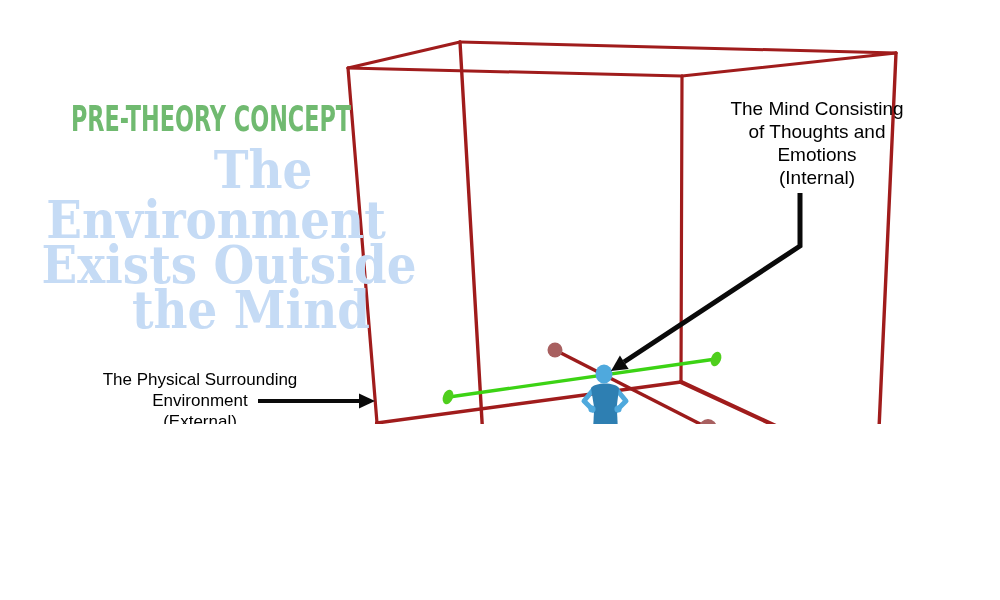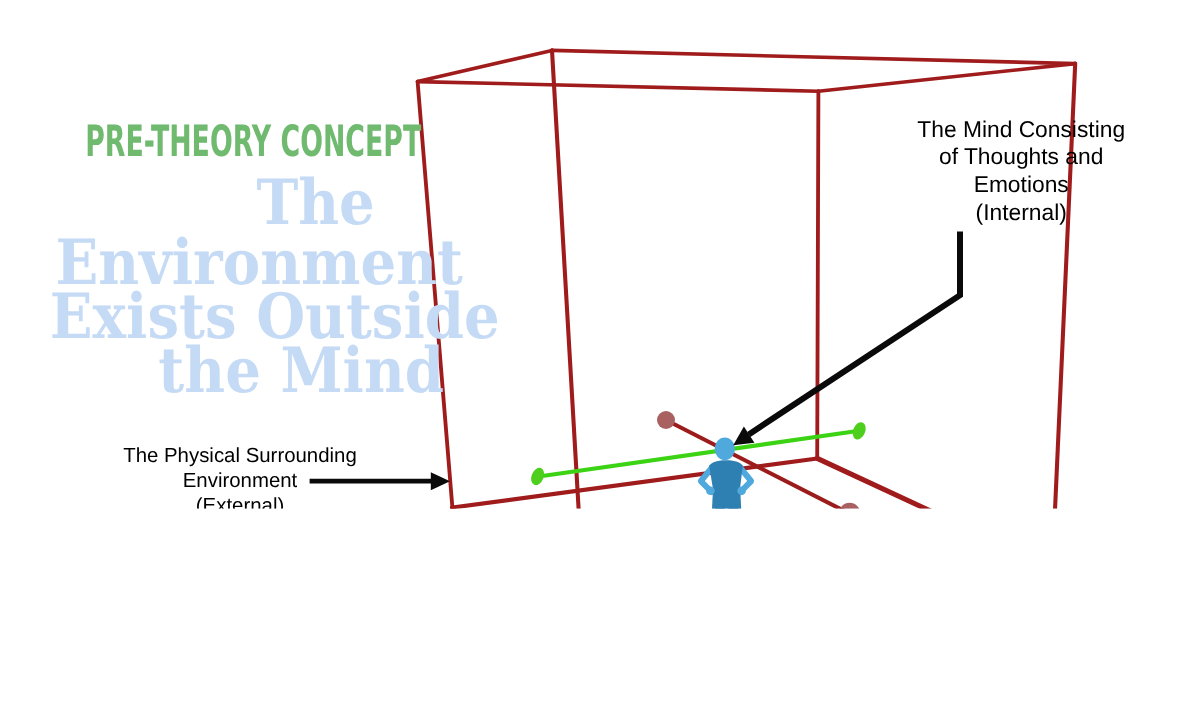--- a/index.html
+++ b/index.html
@@ -40,21 +40,21 @@
   .bigline.l1 { top: 144px; left: 263px; }
   .bigline.l2 { top: 194px; left: 216px; }
   .bigline.l3 { top: 239px; left: 229px; }
   .bigline.l4 { top: 284px; left: 251px; }
   .note {
     text-align: center;
     color: #000;
     transform: translateX(-50%);
   }
   .note.internal {
-    top: 97px; left: 828px;
+    top: 97px; left: 794px;
     font-size: 19px;
     line-height: 23px;
     width: 220px;
     padding-left: 46px;
   }
   .note.external {
     top: 369px; left: 200px;
     font-size: 17px;
     line-height: 21px;
     width: 240px;

